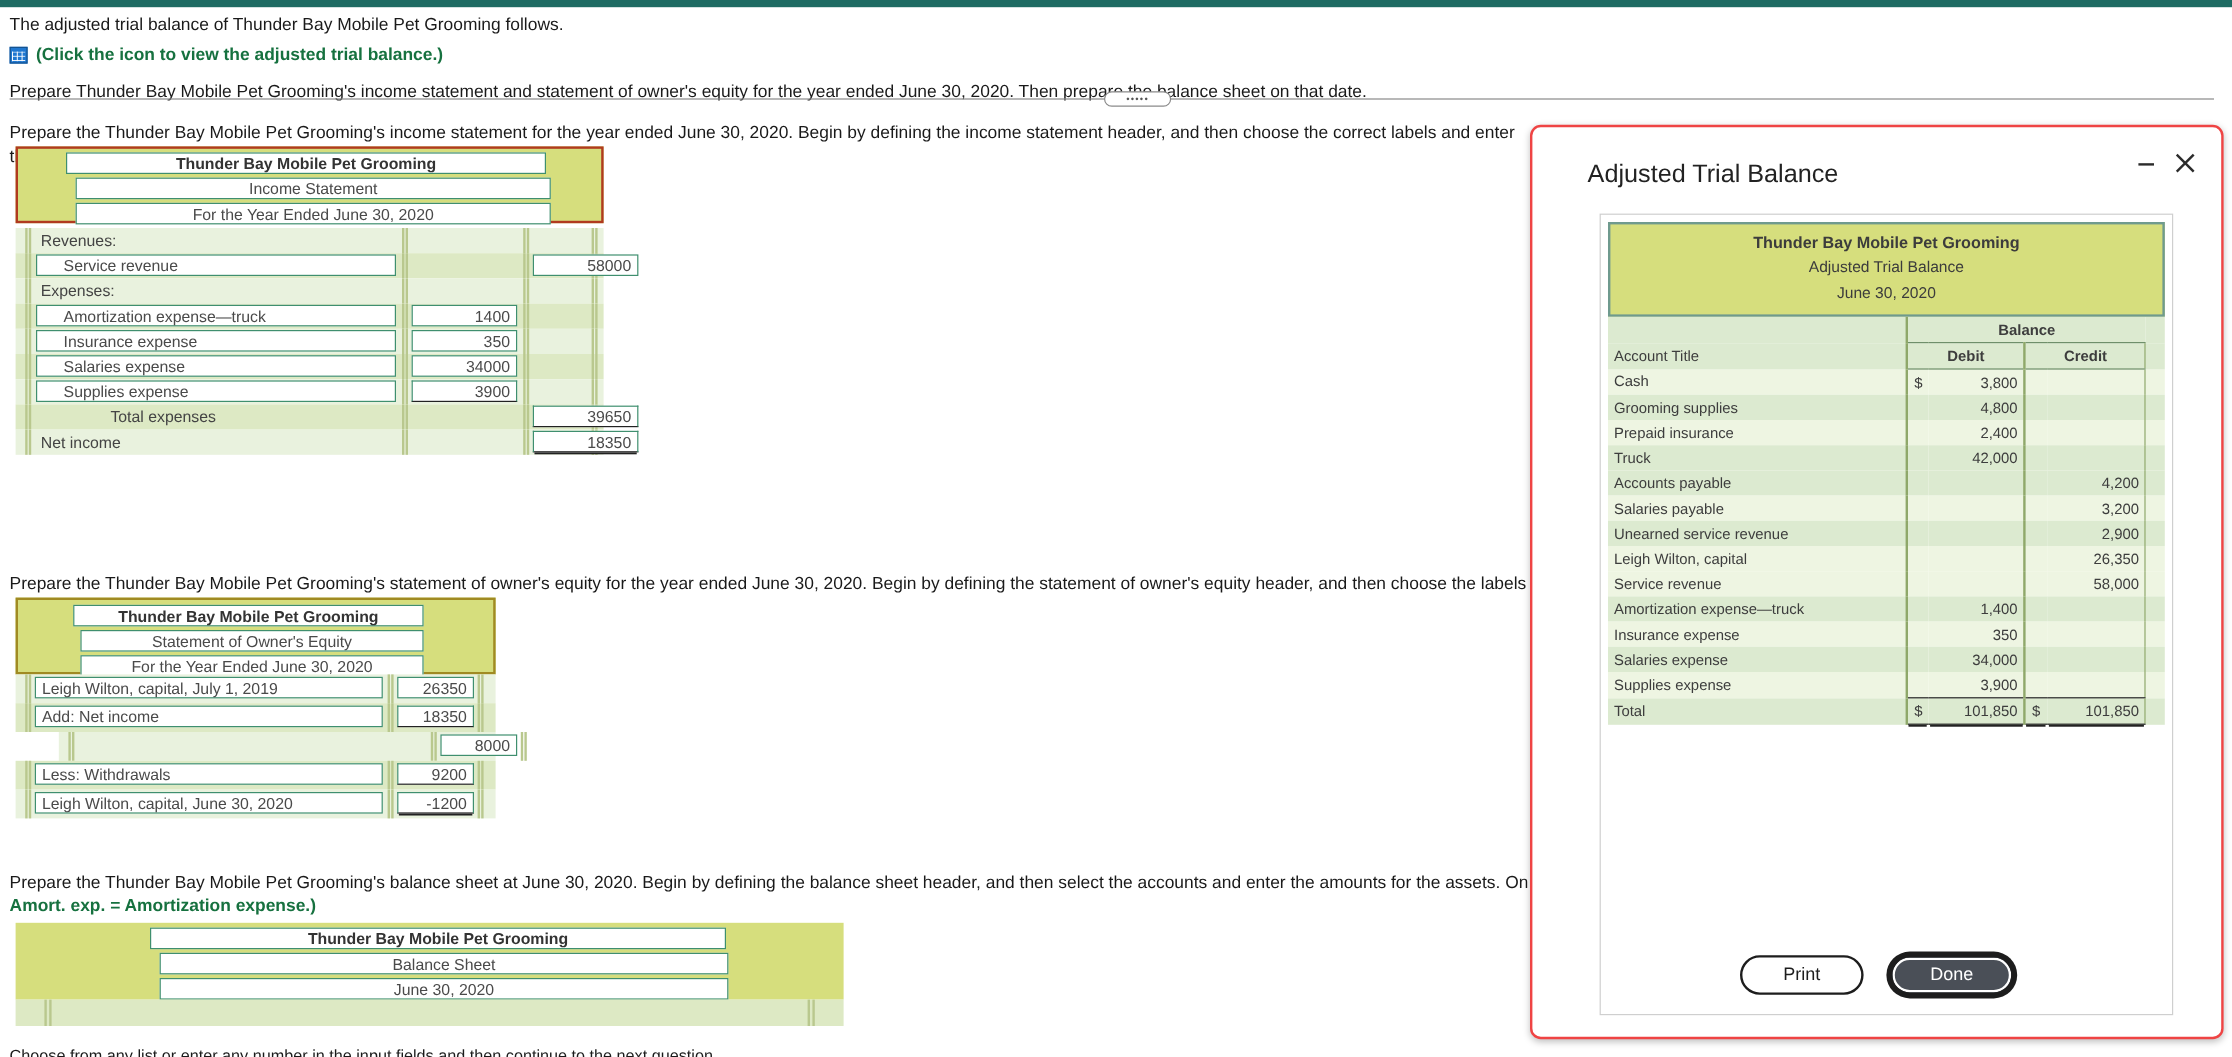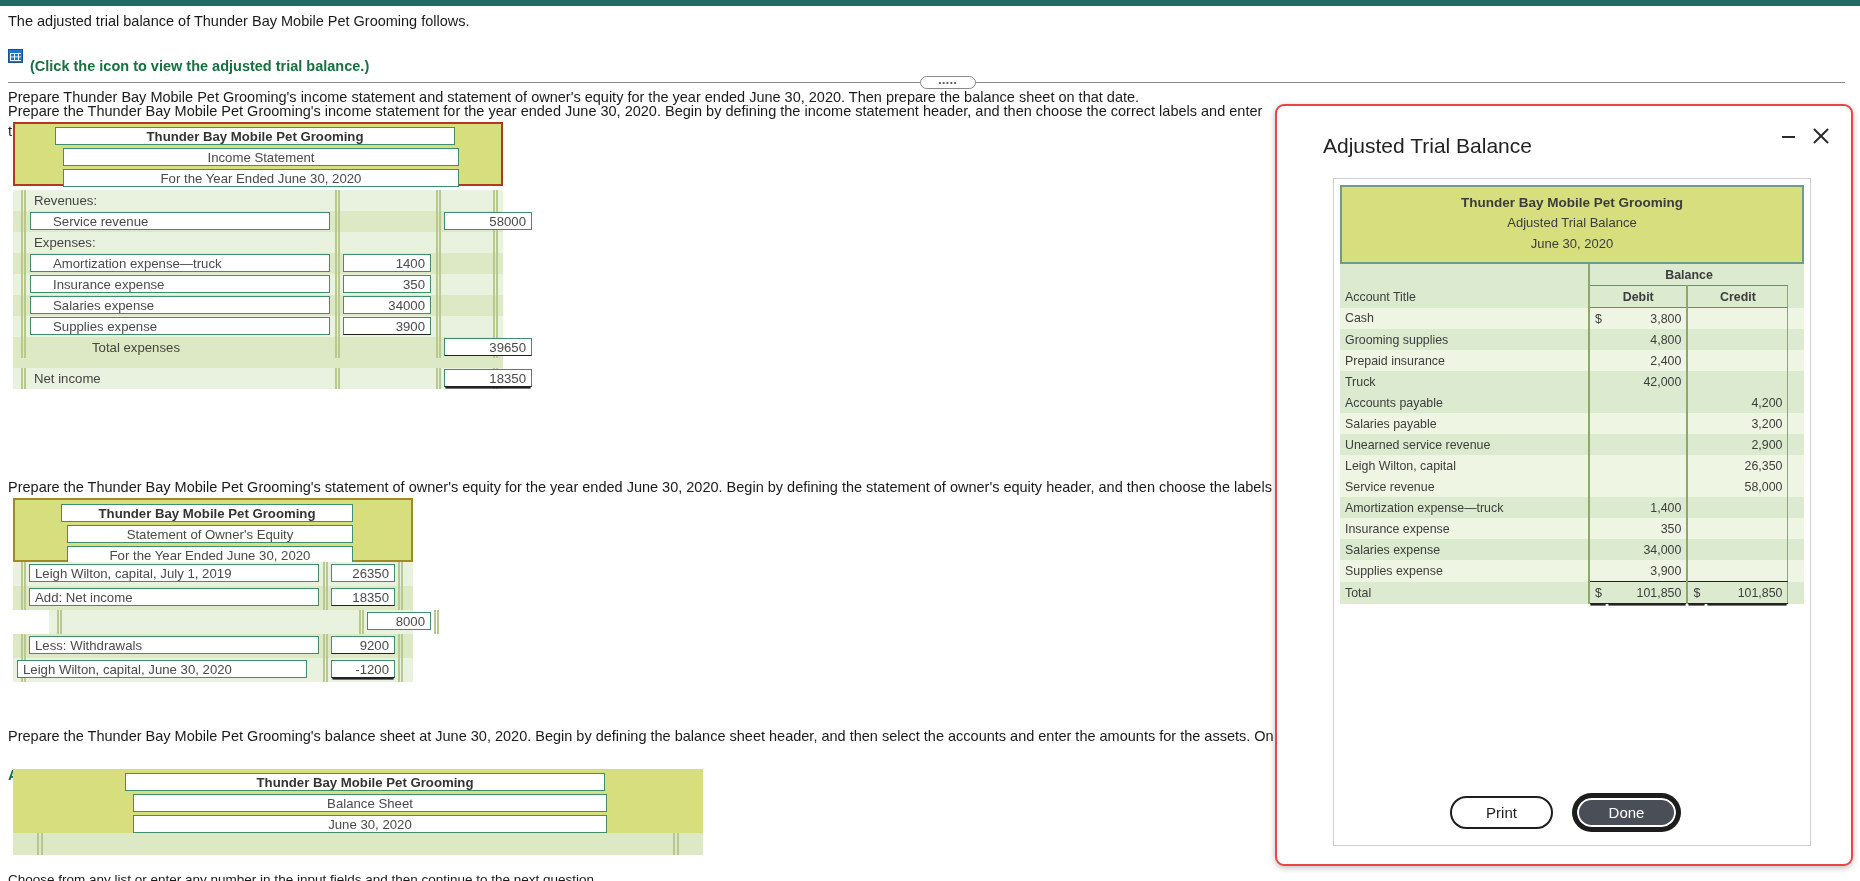--- a/index.html
+++ b/index.html
@@ -9,21 +9,21 @@
     background: #ffffff;
     font-family: "Liberation Sans", sans-serif;
     overflow: hidden;
   }
   #root { position: relative; width: 1860px; height: 881px; background:#fff; }
 
   .topbar { position:absolute; top:0; left:0; width:1860px; height:6px; background:#1f6b63; }
 
   
   .qtext { font-size: 14.5px; color:#1a1a1a; line-height:1.35; }
-  .green-bold { color:#16713f; font-weight:bold; font-size:14.5px;margin-top:20px; }
+  .green-bold { color:#16713f; font-weight:bold; font-size:14.5px; }
 
   
   .prompt-wrap { position:absolute; left:8px; top:12px; width:1840px; }
   .row-icon { display:flex; align-items:center; gap:7px; margin-top:6px; }
   .grid-icon {
     width:15px; height:14px; background:#1f77d0; border:1px solid #15538f;
     position:relative; flex:0 0 auto;
   }
   .grid-icon:before{
     content:""; position:absolute; left:1px; top:3px; right:1px; bottom:1px;
@@ -219,21 +219,21 @@
         <div class="vline" style="position: absolute; left: 11px; top: 0px; height: 21px;"></div>
         <div class="vline" style="position: absolute; left: 322px; top: 0px; height: 21px;"></div>
         <div class="vline" style="position: absolute; left: 325px; top: 0px; height: 21px;"></div>
         <div class="vline" style="position: absolute; left: 423px; top: 0px; height: 21px;"></div>
         <div class="vline" style="position: absolute; left: 426px; top: 0px; height: 21px;"></div>
         <div class="vline" style="position: absolute; left: 480px; top: 0px; height: 21px;"></div>
         <div class="vline" style="position: absolute; left: 483px; top: 0px; height: 21px;"></div>
         <div class="cellinput" style="position: absolute; left: 17px; top: 1px; width: 300px; padding-left: 22px;">Supplies expense</div>
         <div class="cellinput right uline" style="position: absolute; left: 330px; top: 1px; width: 88px;">3900</div>
       </div>
-      <div style="position: relative; height: 31px; background: rgb(221, 233, 196);">
+      <div style="position: relative; height: 21px; background: rgb(221, 233, 196);">
         <div class="vline" style="position: absolute; left: 8px; top: 0px; height: 21px;"></div>
         <div class="vline" style="position: absolute; left: 11px; top: 0px; height: 21px;"></div>
         <div class="vline" style="position: absolute; left: 322px; top: 0px; height: 21px;"></div>
         <div class="vline" style="position: absolute; left: 325px; top: 0px; height: 21px;"></div>
         <div class="vline" style="position: absolute; left: 423px; top: 0px; height: 21px;"></div>
         <div class="vline" style="position: absolute; left: 426px; top: 0px; height: 21px;"></div>
         <div class="vline" style="position: absolute; left: 480px; top: 0px; height: 21px;"></div>
         <div class="vline" style="position: absolute; left: 483px; top: 0px; height: 21px;"></div>
         <div class="plainlabel indent" style="position: absolute; left: 17px; top: 3px; width: 300px;">Total expenses</div>
         <div class="cellinput right uline" style="position: absolute; left: 431px; top: 1px; width: 88px;">39650</div>
@@ -300,21 +300,21 @@
         <div class="cellinput" style="position: absolute; left: 16px; top: 2px; width: 290px;">Less: Withdrawals</div>
         <div class="cellinput right uline" style="position: absolute; left: 318px; top: 2px; width: 64px;">9200</div>
       </div>
       <div style="position: relative; height: 24px; background: rgb(233, 242, 222);">
         <div class="vline" style="position: absolute; left: 8px; top: 0px; height: 24px;"></div>
         <div class="vline" style="position: absolute; left: 11px; top: 0px; height: 24px;"></div>
         <div class="vline" style="position: absolute; left: 310px; top: 0px; height: 24px;"></div>
         <div class="vline" style="position: absolute; left: 313px; top: 0px; height: 24px;"></div>
         <div class="vline" style="position: absolute; left: 385px; top: 0px; height: 24px;"></div>
         <div class="vline" style="position: absolute; left: 388px; top: 0px; height: 24px;"></div>
-        <div class="cellinput" style="position: absolute; left: 4px; top: 2px; width: 290px;">Leigh Wilton, capital, June 30, 2020</div>
+        <div class="cellinput" style="position: absolute; left: 16px; top: 2px; width: 290px;">Leigh Wilton, capital, June 30, 2020</div>
         <div class="cellinput right dline" style="position: absolute; left: 318px; top: 2px; width: 64px;">-1200</div>
       </div>
     </div>
 
   <div style="position:absolute; left:8px; top:727px; width:1265px; white-space:nowrap; overflow:hidden;" class="qtext">Prepare the Thunder Bay Mobile Pet Grooming's balance sheet at June 30, 2020. Begin by defining the balance sheet header, and then select the accounts and enter the amounts for the assets. Once the assets are comp</div>
   <div style="position:absolute; left:8px; top:747px;" class="green-bold">Amort. exp. = Amortization expense.)</div>
 
   <div style="position:absolute; left:13px; top:769px; width:690px; height:64px;" class="hdr-band">
     <div class="cellinput center bold" style="position:absolute; left:112px; top:4px; width:480px;">Thunder Bay Mobile Pet Grooming</div>
     <div class="cellinput center" style="position:absolute; left:120px; top:25px; width:474px;">Balance Sheet</div>

